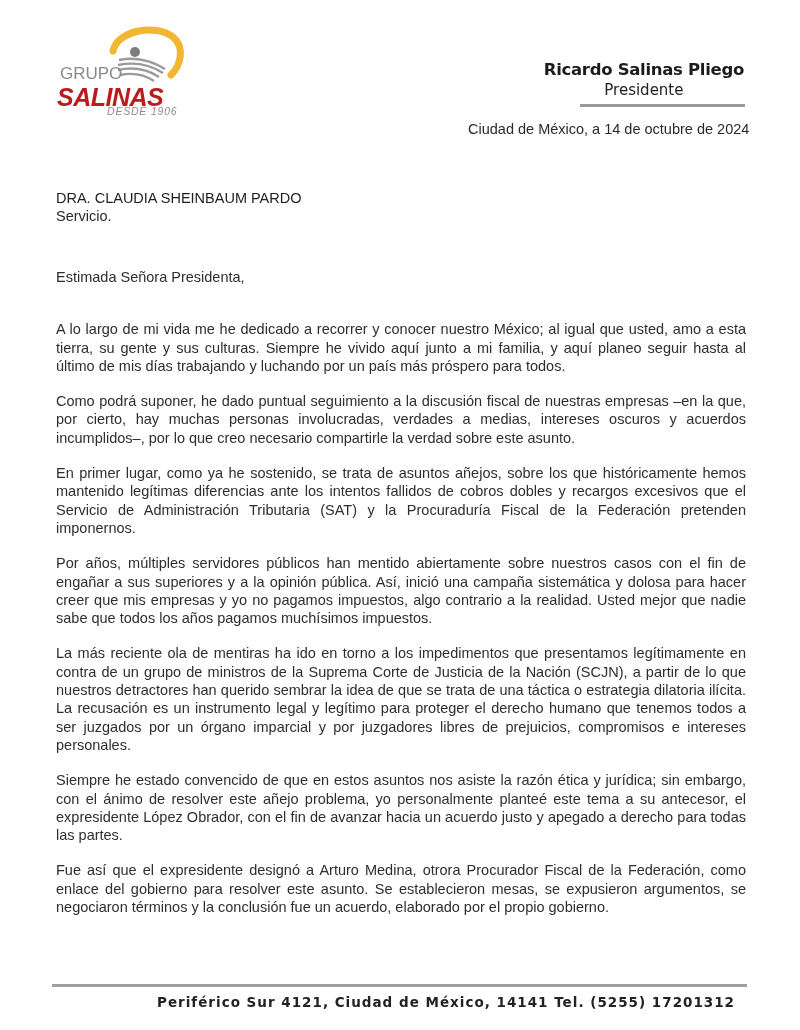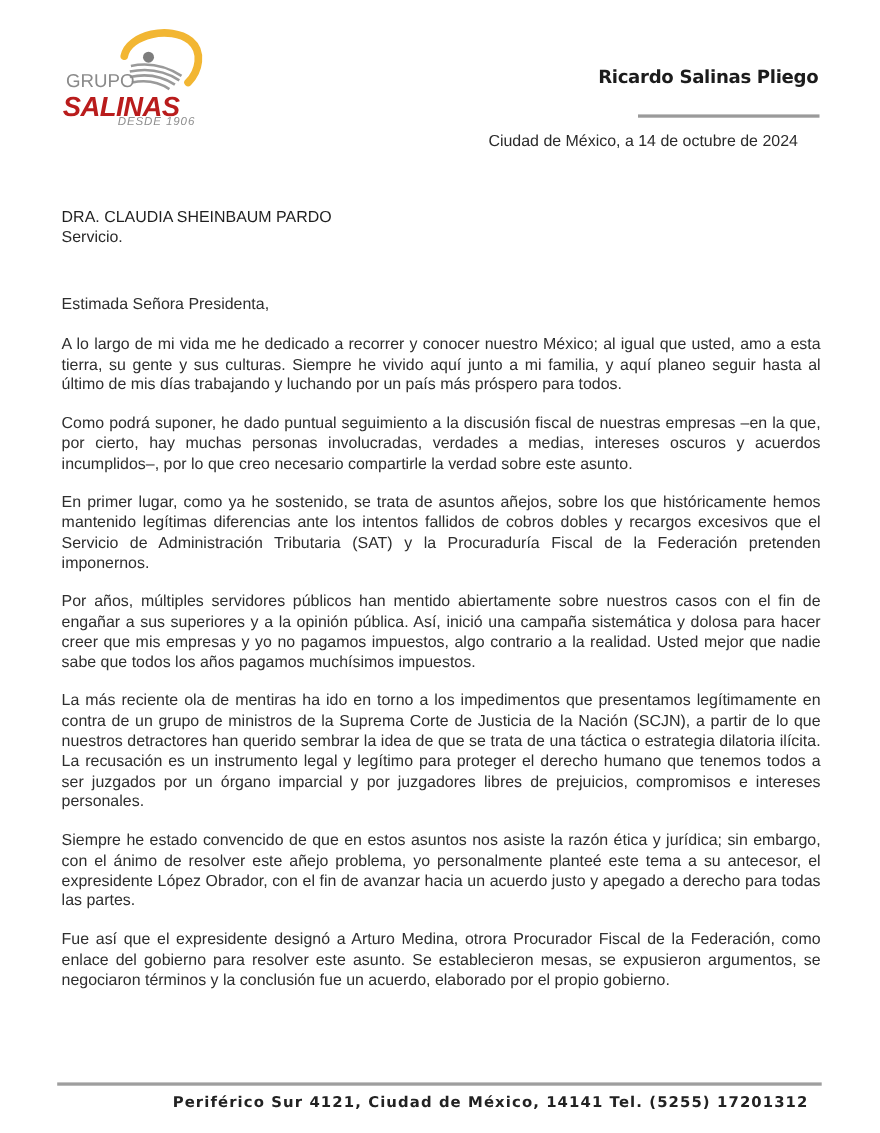--- a/index.html
+++ b/index.html
@@ -18,26 +18,26 @@
     color: #b91c1c; letter-spacing: -0.5px; font-family: "Liberation Sans", sans-serif;
   }
   .logo .desde {
     position: absolute; left: 52px; top: 80px; font-size: 10.5px; font-style: italic; font-weight: normal;
     color: #8f8f8f; letter-spacing: 0.8px;
   }
   .sender { position: absolute; right: 56px; top: 60px; text-align: center; }
   .sender .name { font-size: 16.5px; font-weight: bold; color: #1c1c1c; font-family: "DejaVu Sans", sans-serif; letter-spacing: -0.3px; }
   .sender .role { font-size: 15px; color: #222; margin-top: 2px; font-family: "DejaVu Sans", sans-serif; }
   .sender-rule { position: absolute; left: 580px; top: 104px; width: 165px; height: 3px; background: #9a9a9a; }
-  .date { position: absolute; left: 444px; top: 121px; font-size: 14.5px; color: #2a2a2a; }
+  .date { position: absolute; left: 468px; top: 121px; font-size: 14.5px; color: #2a2a2a; }
   .recipient { position: absolute; left: 56px; top: 189px; font-size: 14.5px; line-height: 18px; color: #2a2a2a; }
   .recipient .rname { font-weight: normal; color: #1f1f1f; }
   .body { position: absolute; left: 56px; top: 268px; width: 690px; font-size: 14.5px; line-height: 18.3px; color: #2e2e2e; }
   .body p { margin: 0 0 17px 0; text-align: justify; }
-  .body p.salutation { margin-bottom: 18px; }
+  .body p.salutation { margin-bottom: 34px; }
   .footer-rule { position: absolute; left: 52px; top: 984px; width: 695px; height: 3px; background: #9e9e9e; }
   .footer { position: absolute; left: 0; width: 800px; top: 994px; text-align: center; font-size: 13.5px; font-weight: bold; color: #222; letter-spacing: 1px; font-family: "DejaVu Sans", sans-serif; padding-left: 46px; }
 </style>
 </head>
 <body>
 
 <div class="logo">
   <svg width="135" height="60" viewBox="0 0 135 60">
     <path d="M58 26 C 62 6, 100 -2, 118 12 C 130 22, 126 40, 116 50" fill="none" stroke="#f2b632" stroke-width="7" stroke-linecap="round"></path>
     <circle cx="80" cy="27" r="5" fill="#7d7d7d"></circle>
@@ -46,20 +46,21 @@
     <path d="M63 45 Q 86 40 104 52" fill="none" stroke="#9a9a9a" stroke-width="2.4"></path>
     <path d="M65 50 Q 84 46 99 56" fill="none" stroke="#9a9a9a" stroke-width="2.4"></path>
   </svg>
   <div class="grupo">GRUPO</div>
   <div class="salinas">SALINAS</div>
   <div class="desde">DESDE 1906</div>
 </div>
 
 <div class="sender">
   <div class="name">Ricardo Salinas Pliego</div>
+  <div class="role">Presidente</div>
 </div>
 <div class="sender-rule"></div>
 
 <div class="date">Ciudad de México, a 14 de octubre de 2024</div>
 
 <div class="recipient">
   <div class="rname">DRA. CLAUDIA SHEINBAUM PARDO</div>
   <div>Servicio.</div>
 </div>
 

